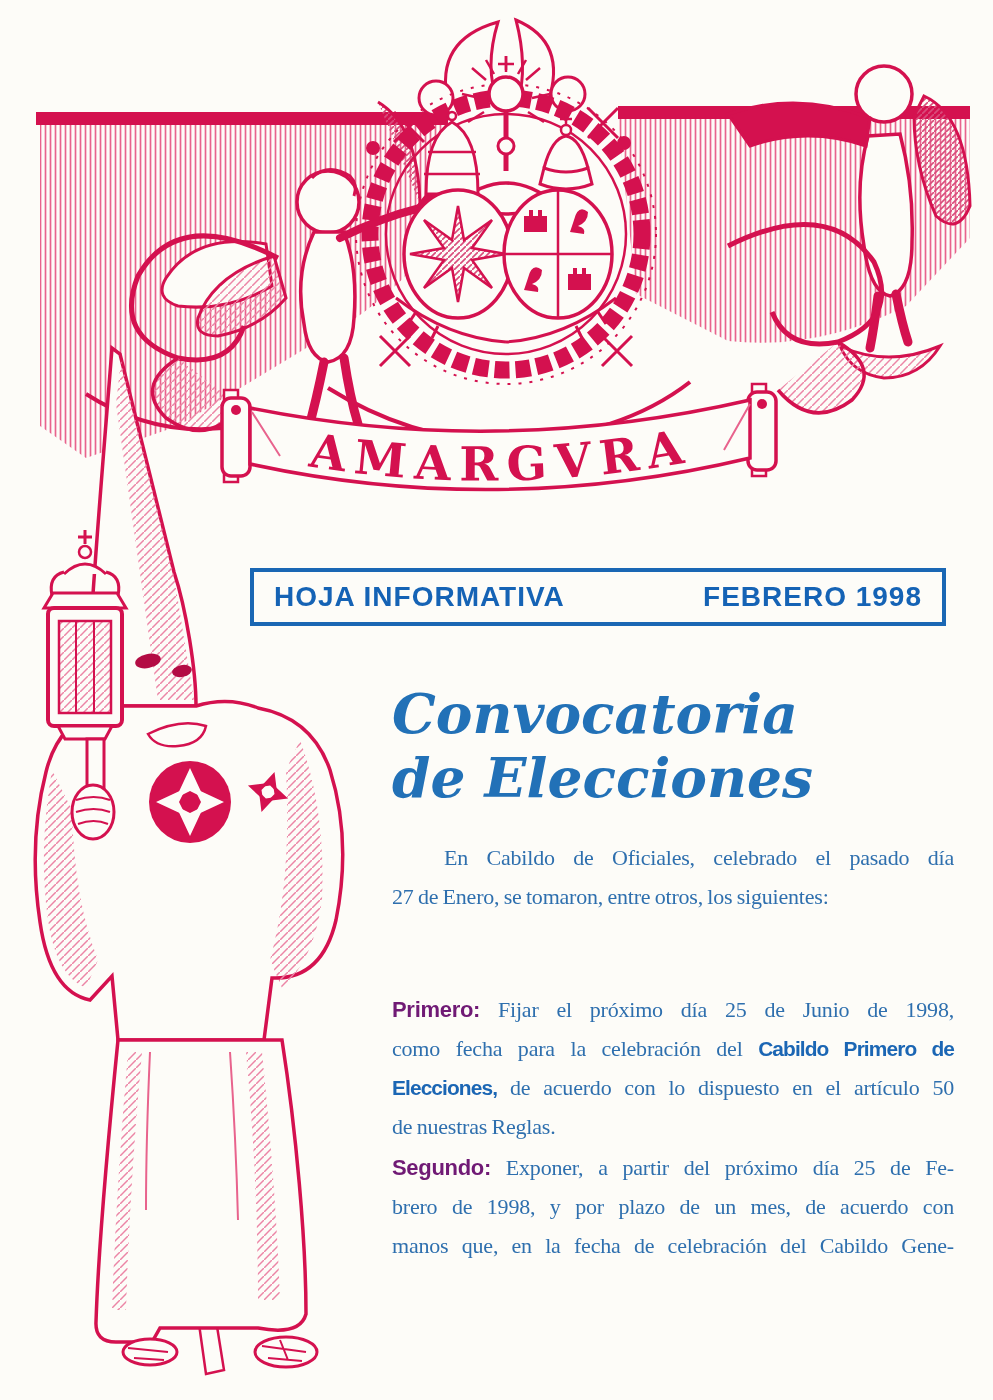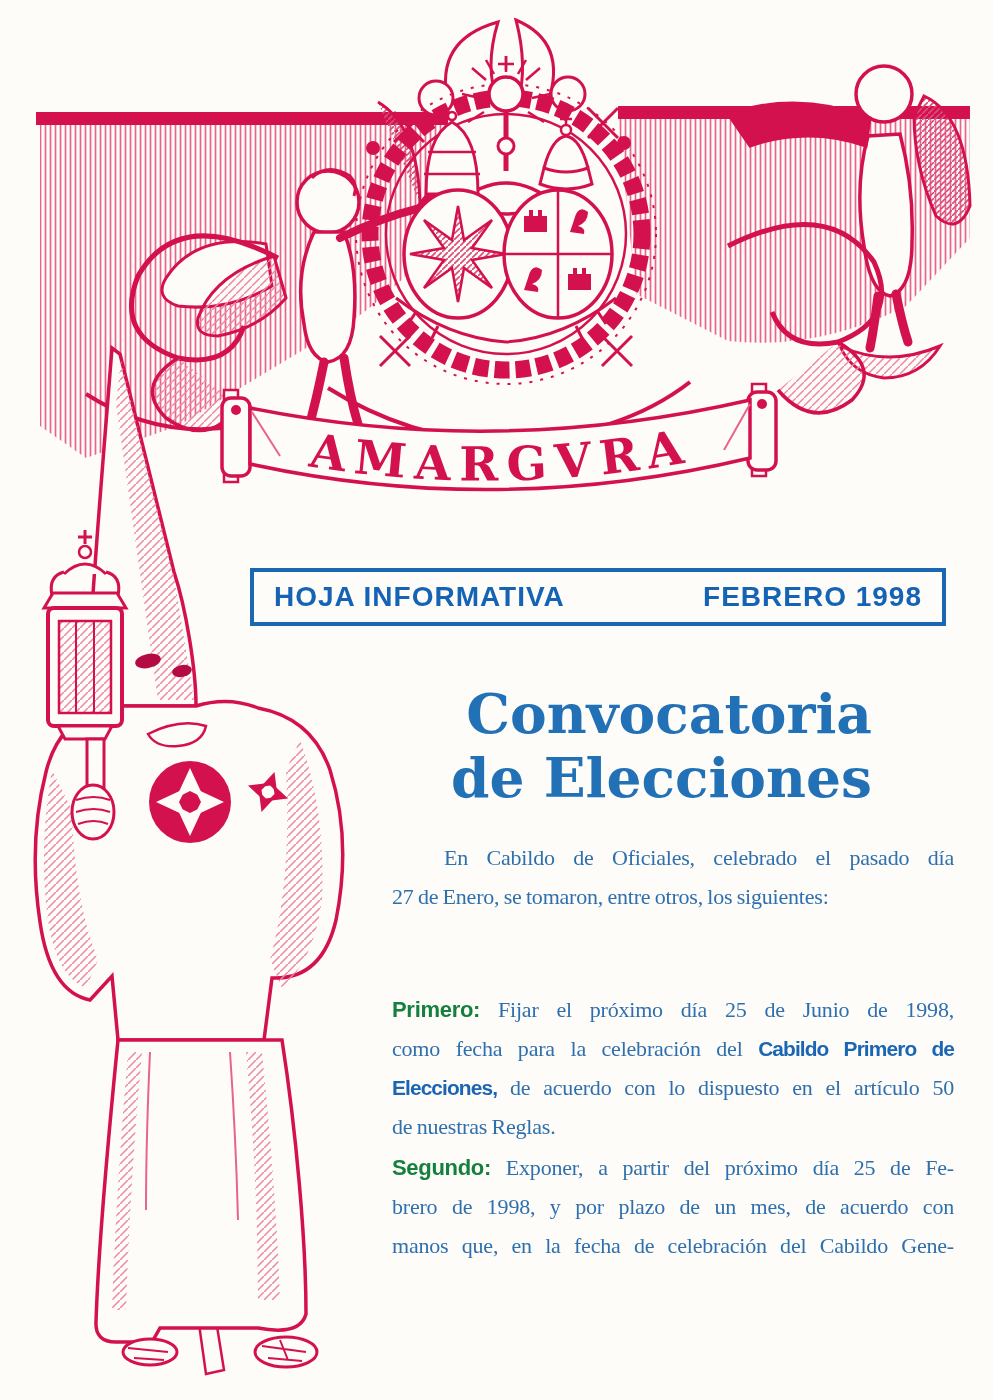--- a/index.html
+++ b/index.html
@@ -17,38 +17,38 @@
     position:absolute; left:250px; top:568px; width:696px; height:58px;
     border:4px solid #1a67b4; box-sizing:border-box;
     display:flex; align-items:center; justify-content:space-between;
     padding:0 20px;
     font-family:"Liberation Sans", sans-serif; font-weight:bold;
     font-size:28px; letter-spacing:1px; color:#1563b5;
   }
   
   .title{
     position:absolute; left:392px; top:682px; width:480px;
-    text-align:right; font-family:"DejaVu Serif", serif; font-weight:bold;
-    font-size:55px; line-height:64px; color:#2271b7;
+    text-align:left; font-family:"DejaVu Serif", serif; font-weight:bold;
+    font-size:55px; line-height:64px; color:#2271b7;font-style:italic;
   }
   .para{
     position:absolute; left:392px; width:562px;
     font-size:22px; line-height:39px; color:#2e6fae;
     letter-spacing:-0.2px; word-spacing:-1px;
   }
   .p-intro{top:838px;}
   .p-primero{top:990px;}
   .p-segundo{top:1148px;}
   .tline{text-align:left;}
   .tline.just{text-align:justify; text-align-last:justify;}
   .tline.ind{text-indent:52px;}
   .seg-serif{font-family:Liberation Serif, serif;}
   .seg-lead{
     font-family:"Liberation Sans", sans-serif; font-weight:bold;
-    color:#15803d; letter-spacing:-0.3px;
+    color:#701a75; letter-spacing:-0.3px;
   }
   .seg-boldcond{
     font-family:"Liberation Sans", sans-serif; font-weight:bold;
     color:#1b66b4; font-size:0.95em; letter-spacing:-0.9px;
   }
   .acuerdos{
     position:absolute; left:392px; top:926px; width:562px;
     text-align:center; font-family:"DejaVu Serif", serif; font-weight:bold;
     font-size:33px; letter-spacing:3px; color:#1d6db8;
   }

